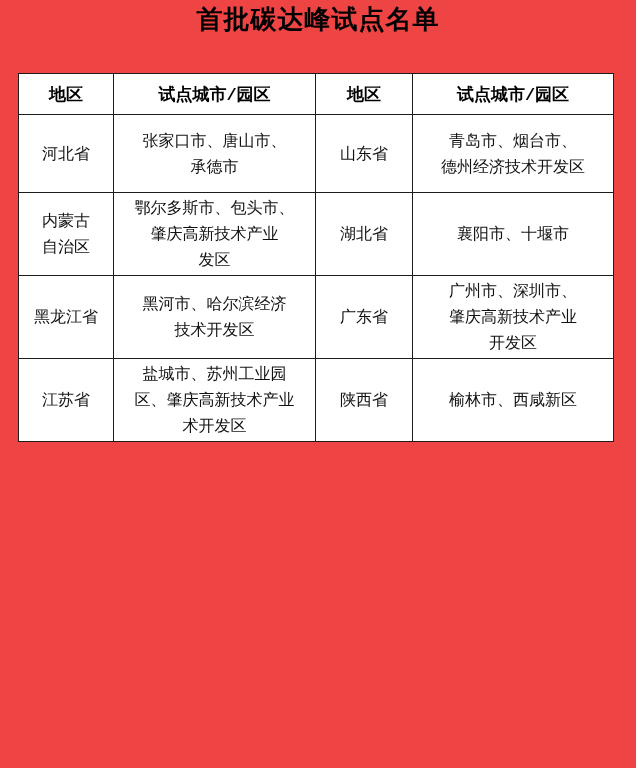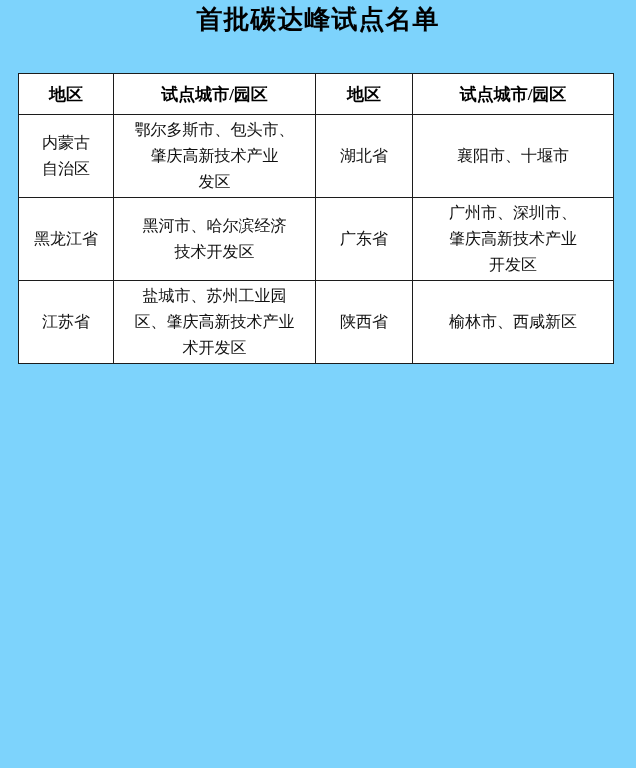--- a/index.html
+++ b/index.html
@@ -4,21 +4,21 @@
 <style>
   html, body {
     margin: 0;
     padding: 0;
     background: #ffffff;
   }
   .page {
     position: relative;
     width: 636px;
     height: 768px;
-    background: #7dd3fc;
+    background: #ef4444;
     overflow: hidden;
     font-family: "Liberation Serif", serif;
     color: #111111;
   }
   .doc-title {
     margin: 0;
     padding-top: 4px;
     text-align: center;
     font-family: "Liberation Sans", sans-serif;
     font-weight: bold;
@@ -39,21 +39,21 @@
   table.pilot-table th,
   table.pilot-table td {
     border: 1.5px solid #1c1c1c;
     text-align: center;
     vertical-align: middle;
     padding: 2px 5px;
     box-sizing: border-box;
     overflow: hidden;
   }
   table.pilot-table th {
-    font-family: Liberation Serif, serif;
+    font-family: Liberation Mono, monospace;
     font-weight: bold;
     font-size: 17px;
     color: #000000;
   }
   table.pilot-table td {
     font-size: 16px;
     line-height: 26px;
     white-space: pre-line;
     color: #111111;
   }
@@ -77,20 +77,28 @@
     </colgroup>
     <thead>
       <tr style="height:41px">
         <th>地区</th>
         <th>试点城市/园区</th>
         <th>地区</th>
         <th>试点城市/园区</th>
       </tr>
     </thead>
     <tbody>
+      <tr style="height:78px">
+        <td>河北省</td>
+        <td>张家口市、唐山市、
+承德市</td>
+        <td>山东省</td>
+        <td>青岛市、烟台市、
+德州经济技术开发区</td>
+      </tr>
       <tr style="height:80px">
         <td>内蒙古
 自治区</td>
         <td>鄂尔多斯市、包头市、
 肇庆高新技术产业
 发区</td>
         <td>湖北省</td>
         <td>襄阳市、十堰市</td>
       </tr>
       <tr style="height:81px">

